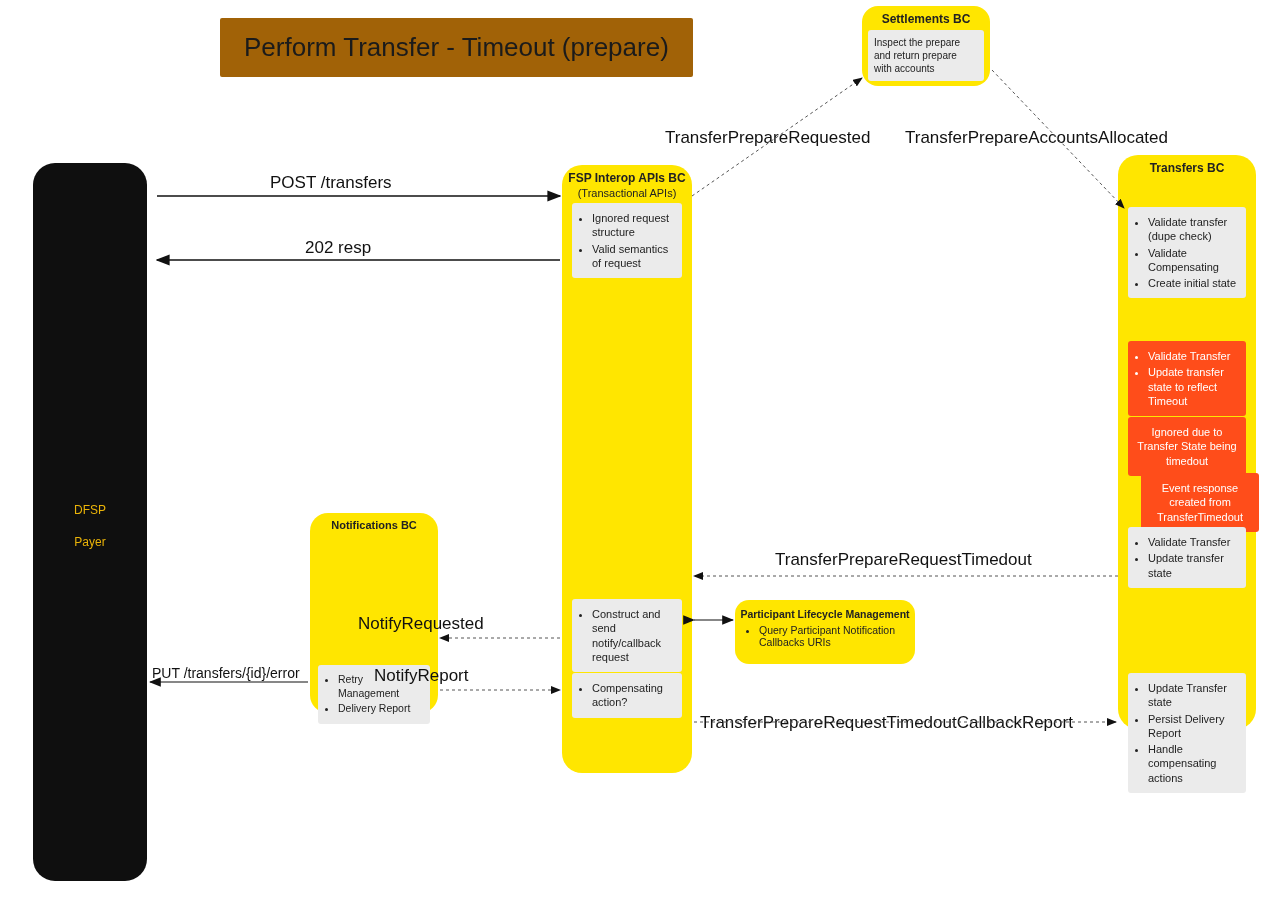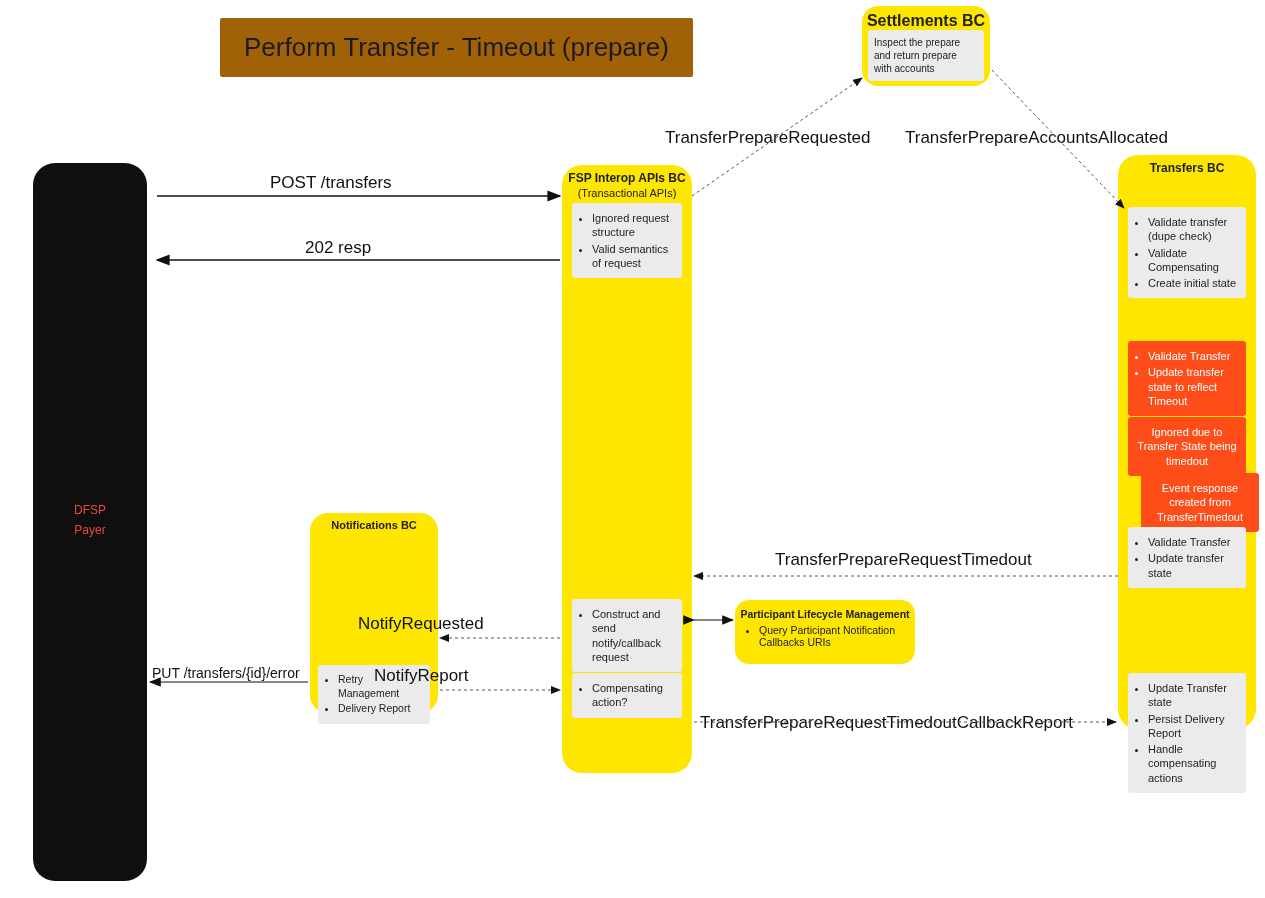--- a/index.html
+++ b/index.html
@@ -24,21 +24,21 @@
     padding: 14px 24px;
     border-radius: 2px;
   }
   .actor {
     position: absolute;
     border-radius: 22px;
     box-sizing: border-box;
   }
   .actor.black {
     background: #0f0f0f;
-    color: #ef4444;
+    color: #eab308;
   }
   .actor.yellow {
     background: #ffe600;
     color: #222;
   }
   .actor-title {
     text-align: center;
     font-size: 12px;
     font-weight: 600;
     padding-top: 6px;
@@ -90,26 +90,26 @@
 </head>
 <body>
 
 <div class="stage">
 
   <div class="title-box" style="left:220px; top:18px;">Perform Transfer - Timeout (prepare)</div>
 
   <div class="actor black" style="left:33px; top:163px; width:114px; height:718px;">
     <div style="position:absolute; left:0; right:0; top:340px; text-align:center; font-size:12px;">
       <div>DFSP</div>
-      <div style="margin-top:6px;">Payer</div>
+      <div style="margin-top:18px;">Payer</div>
     </div>
   </div>
 
   <div class="actor yellow" style="left:862px; top:6px; width:128px; height:80px; border-radius:16px;">
-    <div class="actor-title" style="font-size:16px;">Settlements BC</div>
+    <div class="actor-title" style="font-size:12px;">Settlements BC</div>
     <div class="inner-box grey" style="left:6px; top:24px; width:116px; font-size:10px;">Inspect the prepare and return prepare with accounts</div>
   </div>
 
   <div class="actor yellow" style="left:562px; top:165px; width:130px; height:608px; border-radius:20px;">
     <div class="actor-title">FSP Interop APIs BC</div>
     <div class="actor-subtitle">(Transactional APIs)</div>
     <div class="inner-box grey" style="left:10px; top:38px; width:110px;">
       <ul>
         <li>Ignored request structure</li>
         <li>Valid semantics of request</li>

